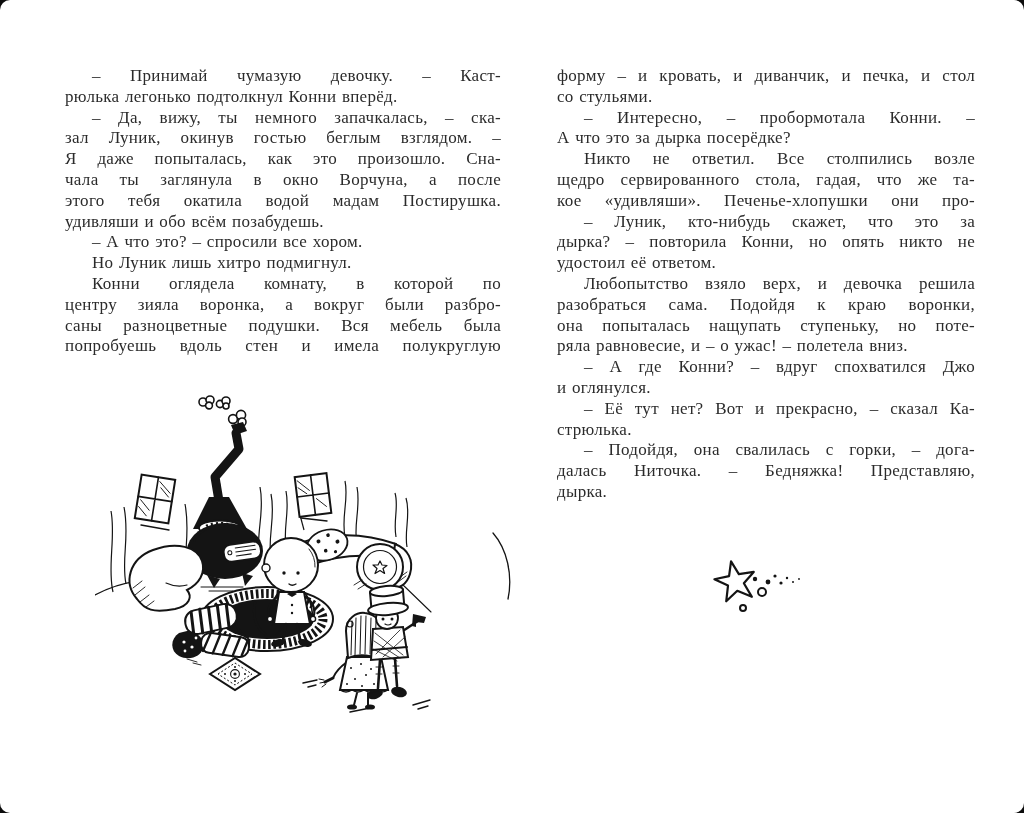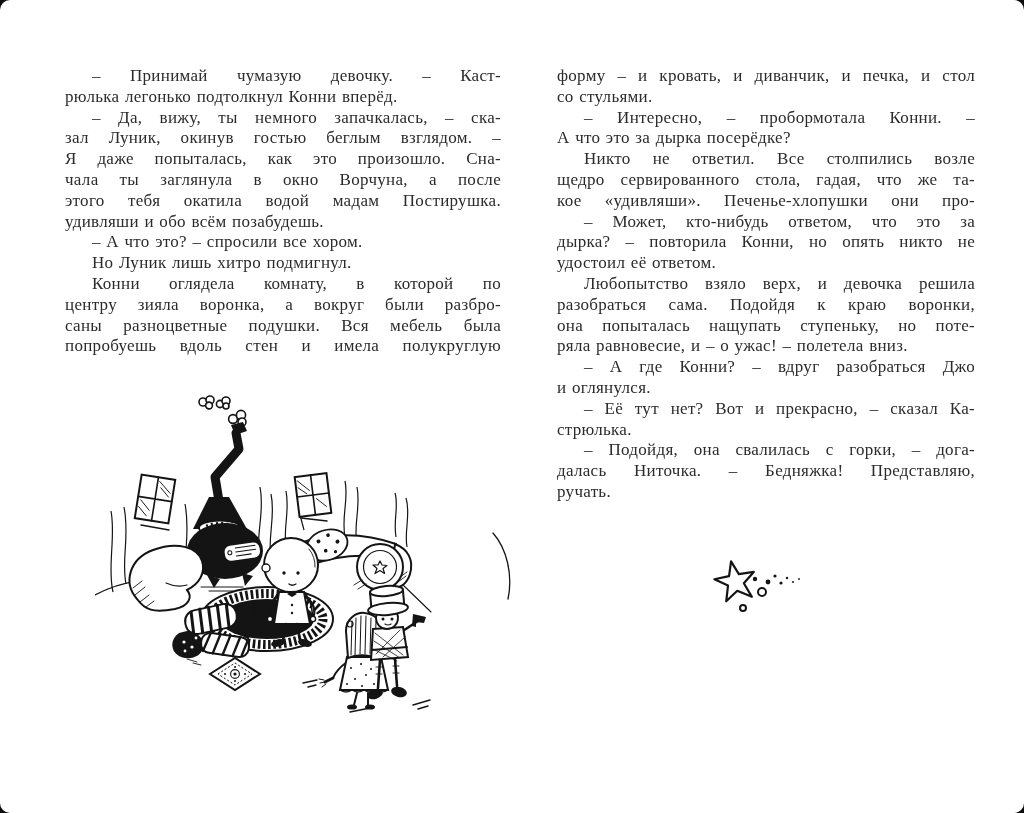--- a/index.html
+++ b/index.html
@@ -46,34 +46,34 @@
   </div>
 
   <div class="col col-right">
     <div class="tline">форму – и кровать, и диванчик, и печка, и стол</div>
     <div class="tline jlast">со стульями.</div>
     <div class="tline indent">– Интересно, – пробормотала Конни. –</div>
     <div class="tline jlast">А что это за дырка посерёдке?</div>
     <div class="tline indent">Никто не ответил. Все столпились возле</div>
     <div class="tline">щедро сервированного стола, гадая, что же та-</div>
     <div class="tline">кое «удивляши». Печенье-хлопушки они про-</div>
-    <div class="tline indent">– Может, кто-нибудь ответом, что это за</div>
+    <div class="tline indent">– Луник, кто-нибудь скажет, что это за</div>
     <div class="tline">дырка? – повторила Конни, но опять никто не</div>
     <div class="tline jlast">удостоил её ответом.</div>
     <div class="tline indent">Любопытство взяло верх, и девочка решила</div>
     <div class="tline">разобраться сама. Подойдя к краю воронки,</div>
     <div class="tline">она попыталась нащупать ступеньку, но поте-</div>
     <div class="tline jlast">ряла равновесие, и – о ужас! – полетела вниз.</div>
-    <div class="tline indent">– А где Конни? – вдруг разобраться Джо</div>
+    <div class="tline indent">– А где Конни? – вдруг спохватился Джо</div>
     <div class="tline jlast">и оглянулся.</div>
     <div class="tline indent">– Её тут нет? Вот и прекрасно, – сказал Ка-</div>
     <div class="tline jlast">стрюлька.</div>
     <div class="tline indent">– Подойдя, она свалилась с горки, – дога-</div>
     <div class="tline">далась Ниточка. – Бедняжка! Представляю,</div>
-    <div class="tline jlast">ручать.</div>
+    <div class="tline jlast">дырка.</div>
   </div>
 
   <svg class="illustration" viewBox="0 0 425 335">
 
     <g>
       <path class="ln" stroke-width="1.3" d="M0,208 C28,193 58,190 80,198"></path>
       <path class="ln" stroke-width="1.3" d="M398,146 C412,162 418,188 413,212"></path>
       <path class="ln" stroke-width="1.1" d="M307,197 L336,225"></path>
     </g>
 

